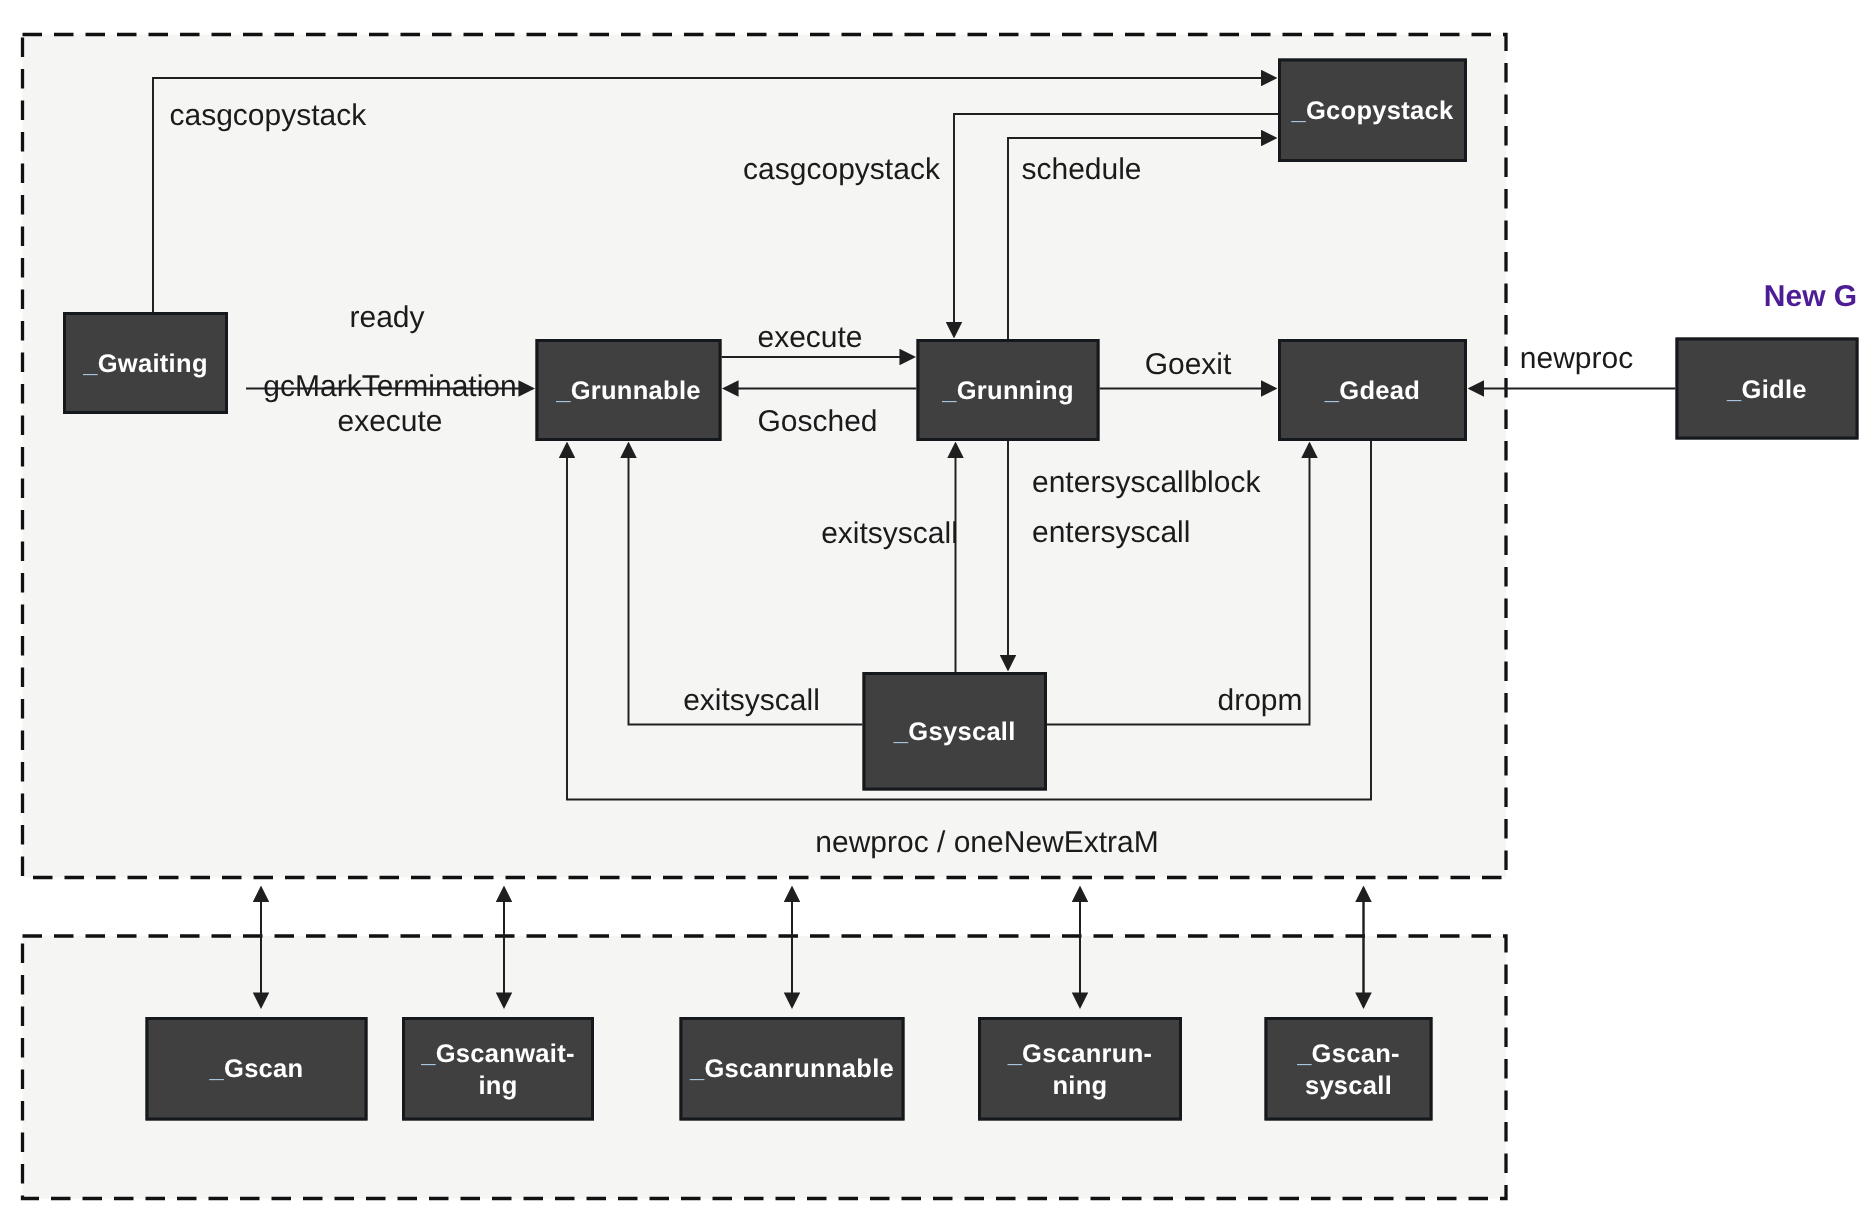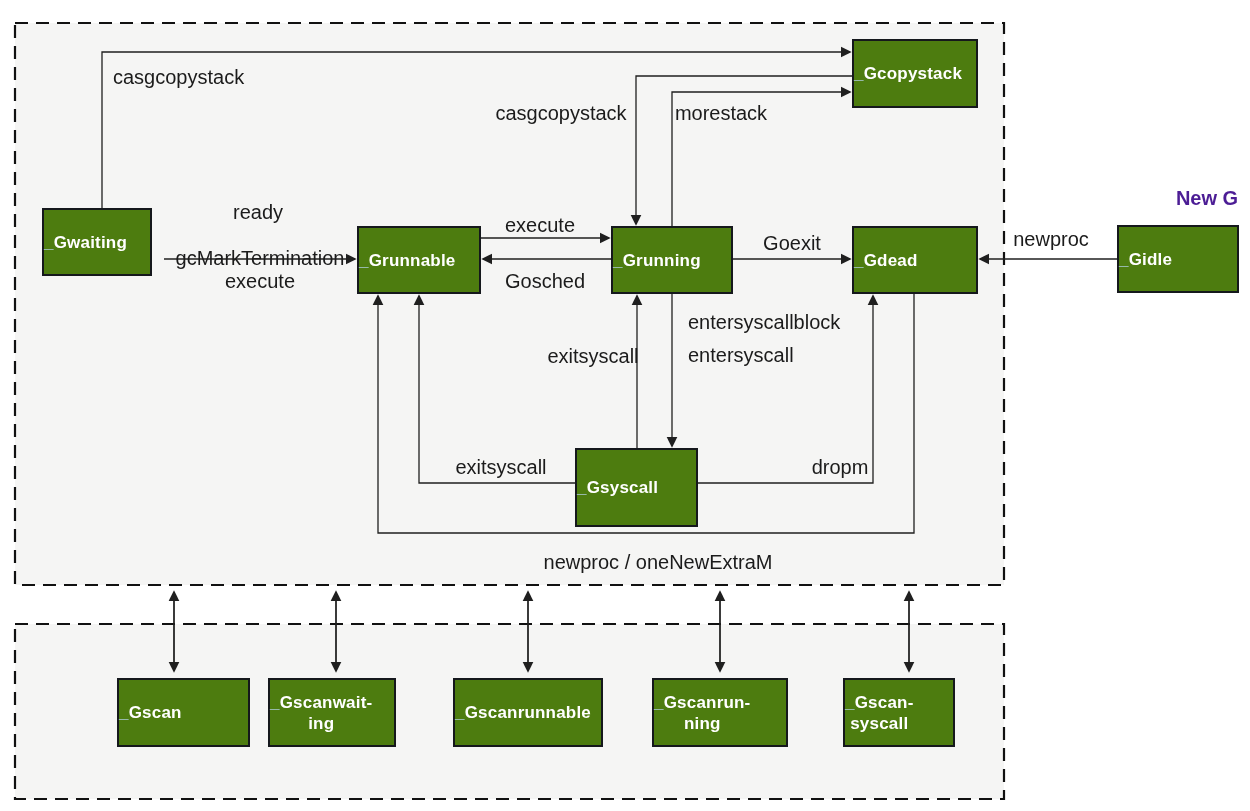--- a/index.html
+++ b/index.html
@@ -1,21 +1,21 @@
 <!DOCTYPE html>
 <html><head>
 <meta charset="utf-8">
 <style>
   * { box-sizing: border-box; }
   html,body { margin:0; padding:0; background:#ffffff; }
   body { font-family:"Liberation Sans", sans-serif; }
   .canvas { position:relative; width:1250px; height:811px; background:#ffffff; overflow:hidden; }
   svg.overlay { position:absolute; left:0; top:0; z-index:1; }
-  .state { position:absolute; z-index:2; background:#4d7c0f; border:2px solid #15181c;
-           display:flex; align-items:center; }
+  .state { position:absolute; z-index:2; background:#404040; border:2px solid #15181c;
+           display:flex; align-items:center; justify-content:center; }
   .state-label { color:#ffffff; font-weight:bold; font-size:17px; text-align:center;
                  white-space:pre-line; line-height:21px; letter-spacing:0.2px; }
   .us { color:#b9d7f4; }
   .elabel { position:absolute; z-index:3; font-size:20px; color:#1b1b1b; white-space:nowrap; }
   .centered { transform:translateX(-50%); }
   .newg { font-weight:bold; color:#4c1d95; }
 </style>
 </head>
 <body>
 
@@ -73,21 +73,21 @@
     </div>
   <div class="state" style="left:852px;top:39px;width:126px;height:69px">
       <span class="state-label"><span class="us">_</span>Gcopystack</span>
     </div>
   <div class="state" style="left:1117px;top:225px;width:122px;height:68px">
       <span class="state-label"><span class="us">_</span>Gidle</span>
     </div>
   <div class="state" style="left:575px;top:448px;width:123px;height:79px">
       <span class="state-label"><span class="us">_</span>Gsyscall</span>
     </div>
-  <div class="state" style="left:117px;top:678px;width:133px;height:69px">
+  <div class="state" style="left:97px;top:678px;width:148px;height:69px">
       <span class="state-label"><span class="us">_</span>Gscan</span>
     </div>
   <div class="state" style="left:268px;top:678px;width:128px;height:69px">
       <span class="state-label"><span class="us">_</span>Gscanwait-
 ing</span>
     </div>
   <div class="state" style="left:453px;top:678px;width:150px;height:69px">
       <span class="state-label"><span class="us">_</span>Gscanrunnable</span>
     </div>
   <div class="state" style="left:652px;top:678px;width:136px;height:69px">
@@ -99,21 +99,21 @@
 syscall</span>
     </div>
 
   <div class="elabel" style="left:113px;top:66px">casgcopystack</div>
   <div class="elabel centered" style="left:258px;top:201px">ready</div>
   <div class="elabel centered" style="left:260px;top:247px">gcMarkTermination</div>
   <div class="elabel centered" style="left:260px;top:270px">execute</div>
   <div class="elabel centered" style="left:540px;top:214px">execute</div>
   <div class="elabel centered" style="left:545px;top:270px">Gosched</div>
   <div class="elabel centered" style="left:561px;top:102px">casgcopystack</div>
-  <div class="elabel centered" style="left:721px;top:102px">morestack</div>
+  <div class="elabel centered" style="left:721px;top:102px">schedule</div>
   <div class="elabel centered" style="left:792px;top:232px">Goexit</div>
   <div class="elabel centered" style="left:1051px;top:228px">newproc</div>
   <div class="elabel" style="left:688px;top:311px">entersyscallblock</div>
   <div class="elabel" style="left:688px;top:344px">entersyscall</div>
   <div class="elabel centered" style="left:593px;top:345px">exitsyscall</div>
   <div class="elabel centered" style="left:501px;top:456px">exitsyscall</div>
   <div class="elabel centered" style="left:840px;top:456px">dropm</div>
   <div class="elabel centered" style="left:658px;top:551px">newproc / oneNewExtraM</div>
 
   <div class="elabel newg centered" style="left:1207px;top:187px">New G</div>

